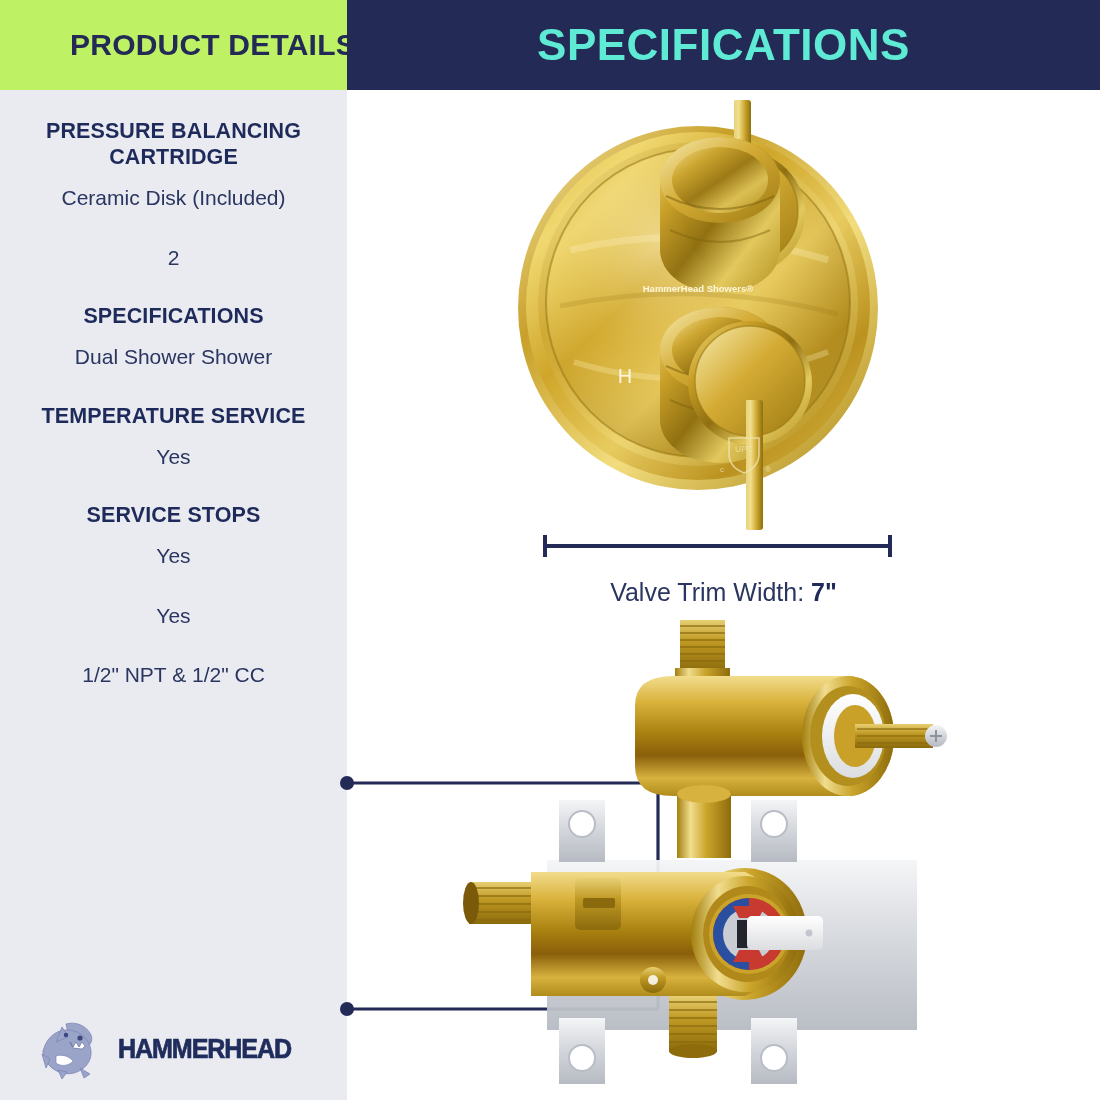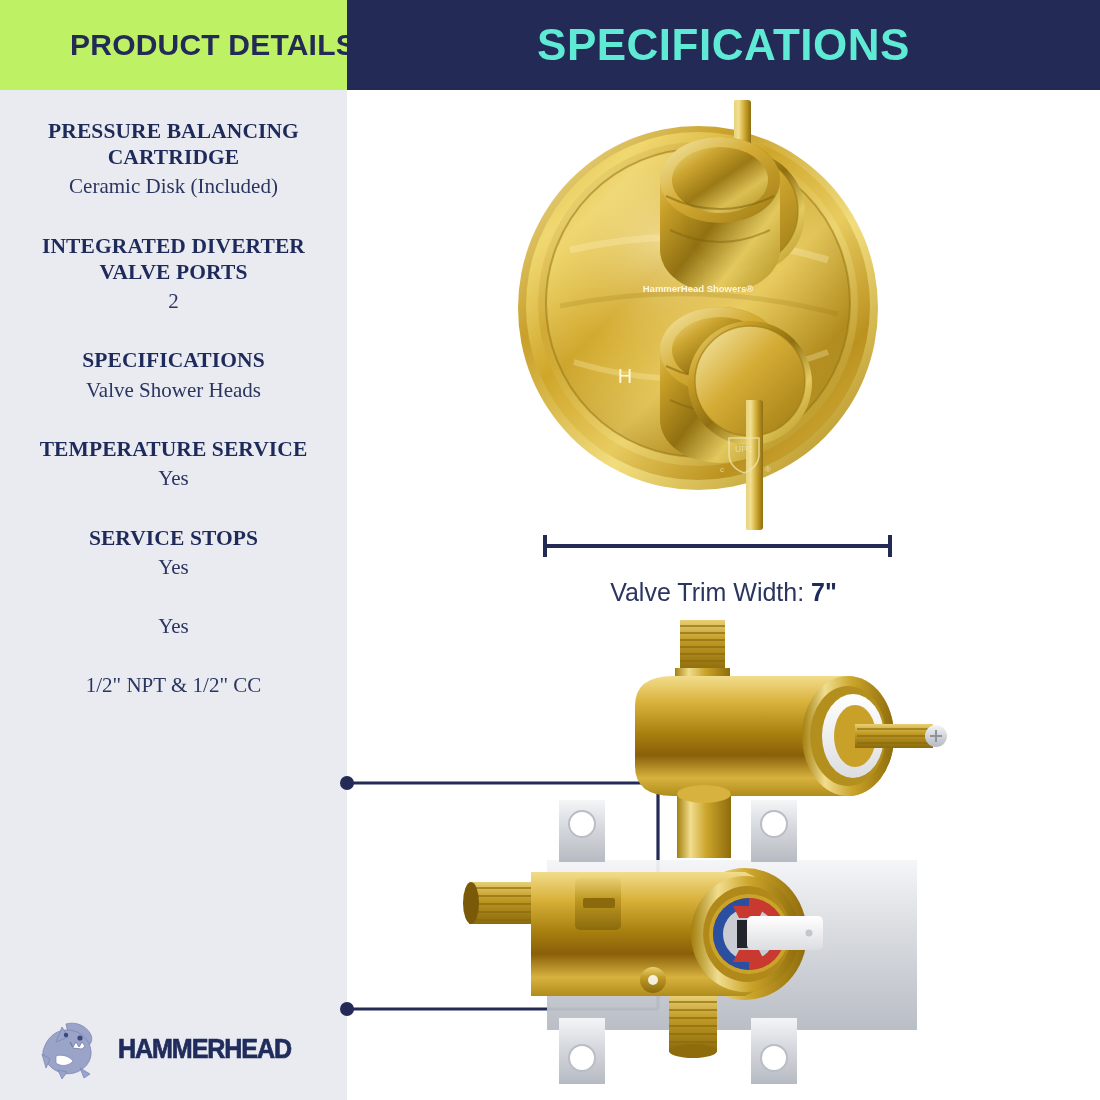--- a/index.html
+++ b/index.html
@@ -22,30 +22,29 @@
     display:flex; align-items:center; justify-content:center;padding-left:36px;
   }
   .sidebar-header-text{
     color:#222a55; font-size:30px; font-weight:bold;
     line-height:1.08; text-align:center; letter-spacing:.2px;
   }
 
   .spec-list{
     position:absolute; left:0; top:90px; width:347px;
     padding:28px 8px 0 8px;
-    font-family:Liberation Serif, serif;
   }
   .spec-item{ text-align:center; margin-bottom:32px; }
   .spec-label{
     color:#1e2a5a; font-size:21.5px; font-weight:bold;
     line-height:1.22; letter-spacing:.1px;
   }
   .spec-value{
     color:#2a3560; font-size:21px; font-weight:normal;
-    line-height:1.3; margin-top:3px;
+    line-height:1.3; margin-top:14px;
   }
 
   
   .logo{
     position:absolute; left:36px; top:1016px;
     width:240px; height:66px;
     display:flex; align-items:center;gap:16px;
   }
   .logo-shark{ width:64px; height:62px; flex:0 0 auto; margin-right:2px; }
   .logo-word{
@@ -94,27 +93,26 @@
   </div>
 
   <div class="spec-list">
 
     <div class="spec-item">
       <div class="spec-label">PRESSURE BALANCING CARTRIDGE</div>
       <div class="spec-value">Ceramic Disk (Included)</div>
     </div>
 
     <div class="spec-item">
-      <div class="spec-label">INTEGRATED DIVERTER VALVE PORTS</div>
       <div class="spec-value">2</div>
     </div>
 
     <div class="spec-item">
       <div class="spec-label">SPECIFICATIONS</div>
-      <div class="spec-value">Valve Shower Heads</div>
+      <div class="spec-value">Dual Shower Shower</div>
     </div>
 
     <div class="spec-item">
       <div class="spec-label">TEMPERATURE SERVICE</div>
       <div class="spec-value">Yes</div>
     </div>
 
     <div class="spec-item">
       <div class="spec-label">SERVICE STOPS</div>
       <div class="spec-value">Yes</div>

